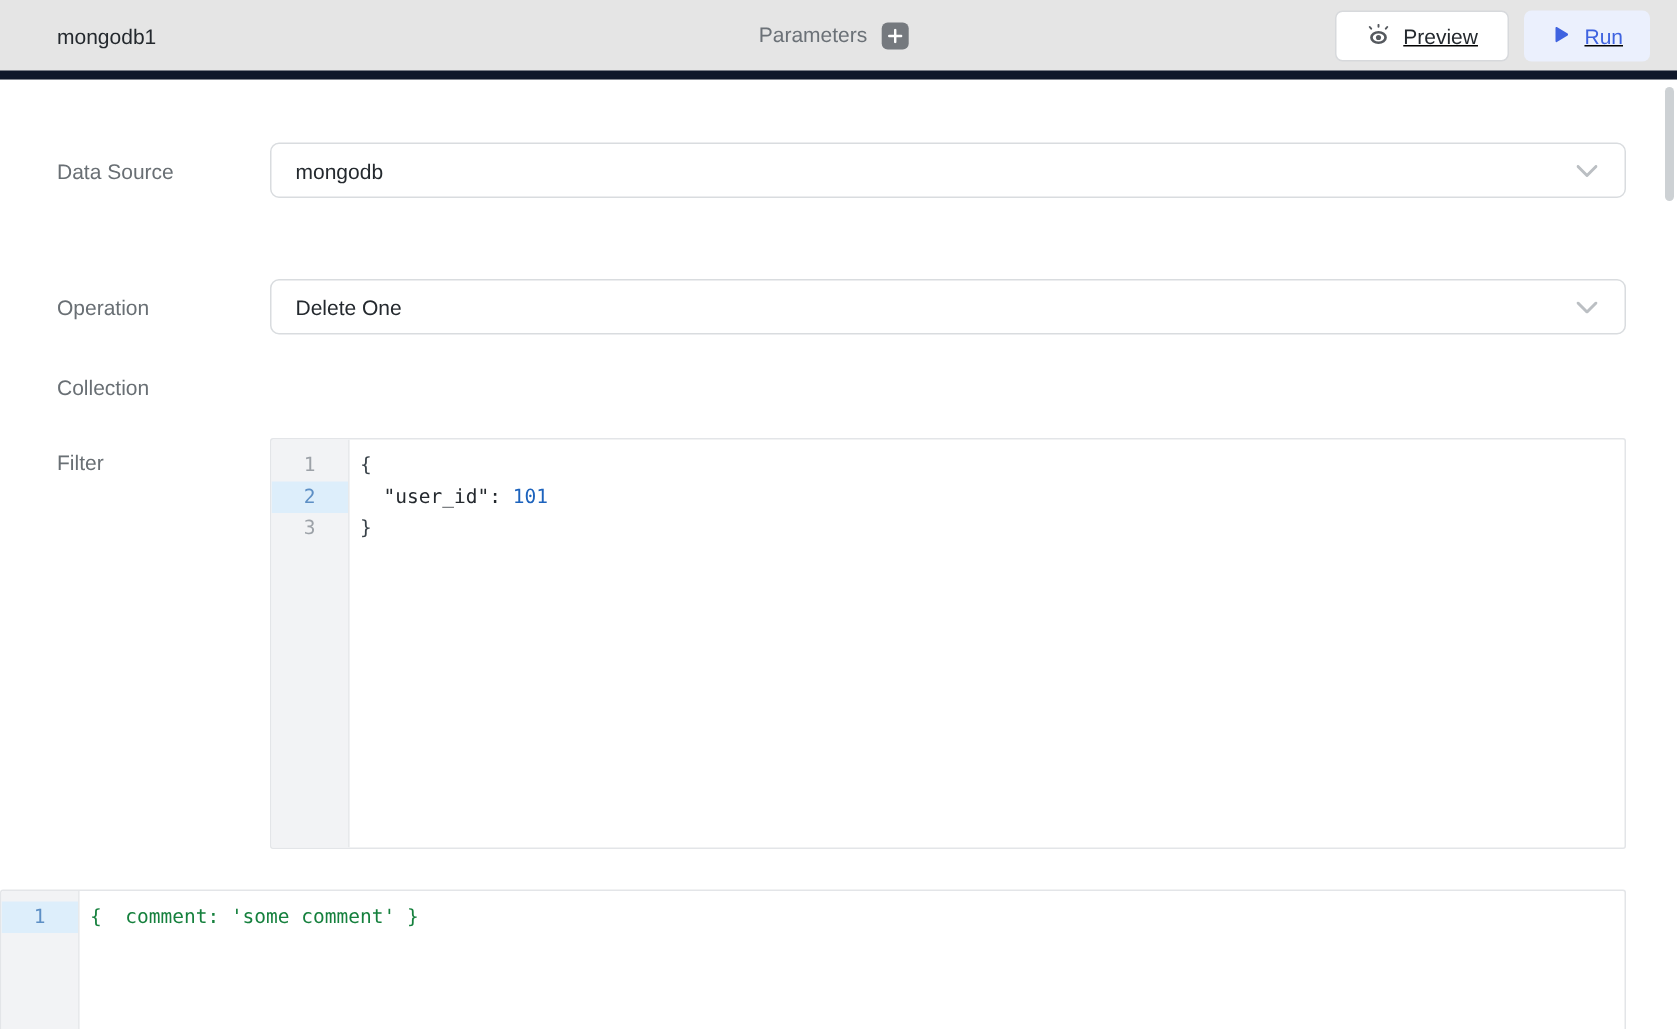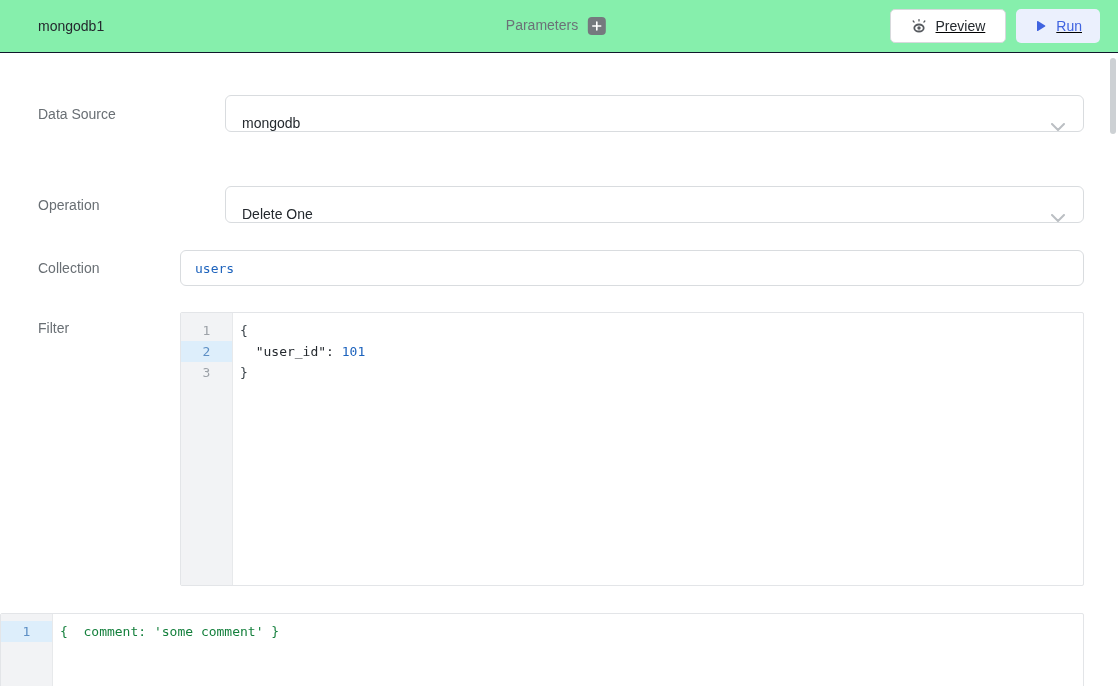--- a/index.html
+++ b/index.html
@@ -1,20 +1,20 @@
 <!DOCTYPE html>
 <html><head>
 <meta charset="utf-8">
 <style>
   * { margin:0; padding:0; box-sizing:border-box; }
   html,body { width:1118px; height:686px; overflow:hidden; background:#fff;
     font-family:"Liberation Sans", sans-serif; position:relative; }
 
   
-  .topbar { height:53px; border-bottom:1px solid #0f172a; background:#86efac;
+  .topbar { height:53px; border-bottom:6px solid #0f172a; background:#e5e5e5;
     display:flex; align-items:center; padding:0 18px 0 38px; position:relative; }
   .topbar-title { font-size:14px; color:#24292e; font-weight:500; }
   .topbar-center { position:absolute; left:50%; transform:translateX(-53%);
     display:flex; gap:10px; }
   .params-label { font-size:14px; color:#6b7177; }
   .plus-btn { width:18px; height:18px; border:none; border-radius:4px; background:#75797e;
     display:flex; align-items:center; justify-content:center; cursor:pointer; }
   .topbar-actions { margin-left:auto; display:flex; align-items:center; gap:10px;text-decoration:underline; }
   .btn { height:34px; border-radius:5px; font-size:14px; font-family:inherit;
     display:inline-flex; align-items:center; gap:9px; cursor:pointer; }
@@ -26,22 +26,22 @@
   .form-row.editor-row { align-items:flex-start; }
   .form-label { flex:0 0 180px; padding-left:38px; font-size:14px; color:#696f74; }
   .editor-row .form-label { padding-top:8px; }
   .row-data-source { margin-top:42px; }
   .row-operation   { margin-top:54px; }
   .row-collection  { margin-top:27px; }
   .row-filter      { margin-top:26px; }
   .row-options     { margin-top:27px; }
 
   .select-field { flex:1; height:37px; background:#fff; border:1px solid #d9dcdf;
-    border-radius:6px; display:flex; align-items:flex-end; justify-content:space-between;
-    padding:0 18px 0 16px; font-size:14px; color:#24292e; cursor:pointer;margin-left:45px; }
+    border-radius:6px; display:flex; align-items:center; justify-content:space-between;
+    padding:0 18px 0 16px; font-size:14px; color:#24292e; cursor:pointer; }
 
   .code-input { flex:1; height:36px; background:#fff; border:1px solid #d9dcdf;
     border-radius:6px; display:flex; align-items:center; padding:0 14px;
     font-family:"DejaVu Sans Mono", monospace; font-size:13px; color:#1d63bd; cursor:text; }
 
   
   .code-editor { flex:1; border:1px solid #e3e5e8; border-radius:2px; background:#fff;
     display:flex; overflow:hidden; cursor:text; }
   .filter-editor  { height:274px; }
   .options-editor { height:140px; }
@@ -122,23 +122,20 @@
       <span style="display:flex;">
         <svg width="14" height="8" viewBox="0 0 14 8">
             <path d="M1 1l6 6 6-6" fill="none" stroke="#bbbfc3" stroke-width="2" stroke-linecap="round" stroke-linejoin="round"></path>
           </svg>
       </span>
     </div>
   </div>
 
   <div class="form-row row-collection">
     <div class="form-label">Collection</div>
-    <div class="code-input">
-      <span>users</span>
-    </div>
   </div>
 
   <div class="form-row editor-row row-filter">
     <div class="form-label">Filter</div>
     <div class="code-editor filter-editor">
       <div class="gutter">
         <div class="gutter-line">1</div>
         <div class="gutter-line active">2</div>
         <div class="gutter-line">3</div>
       </div>

